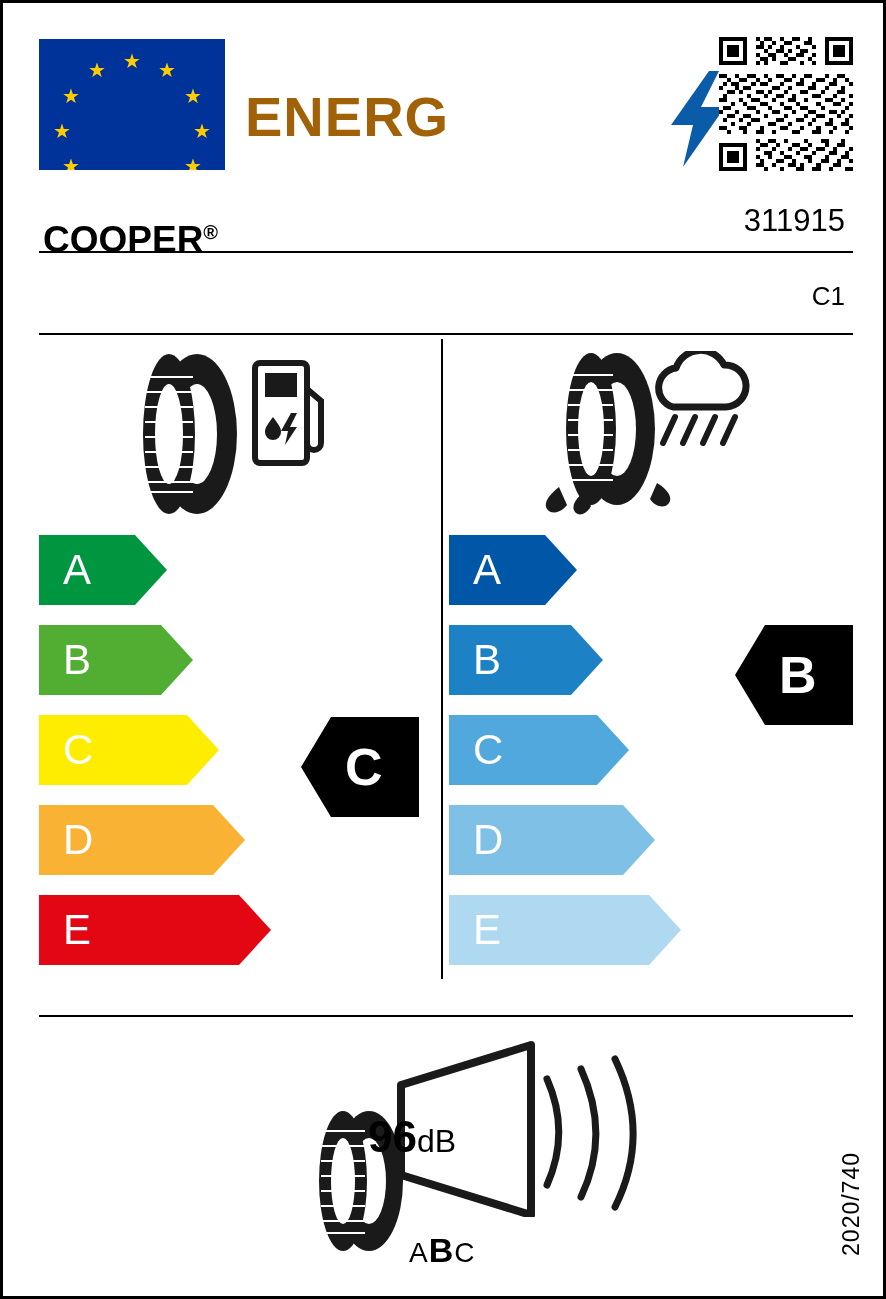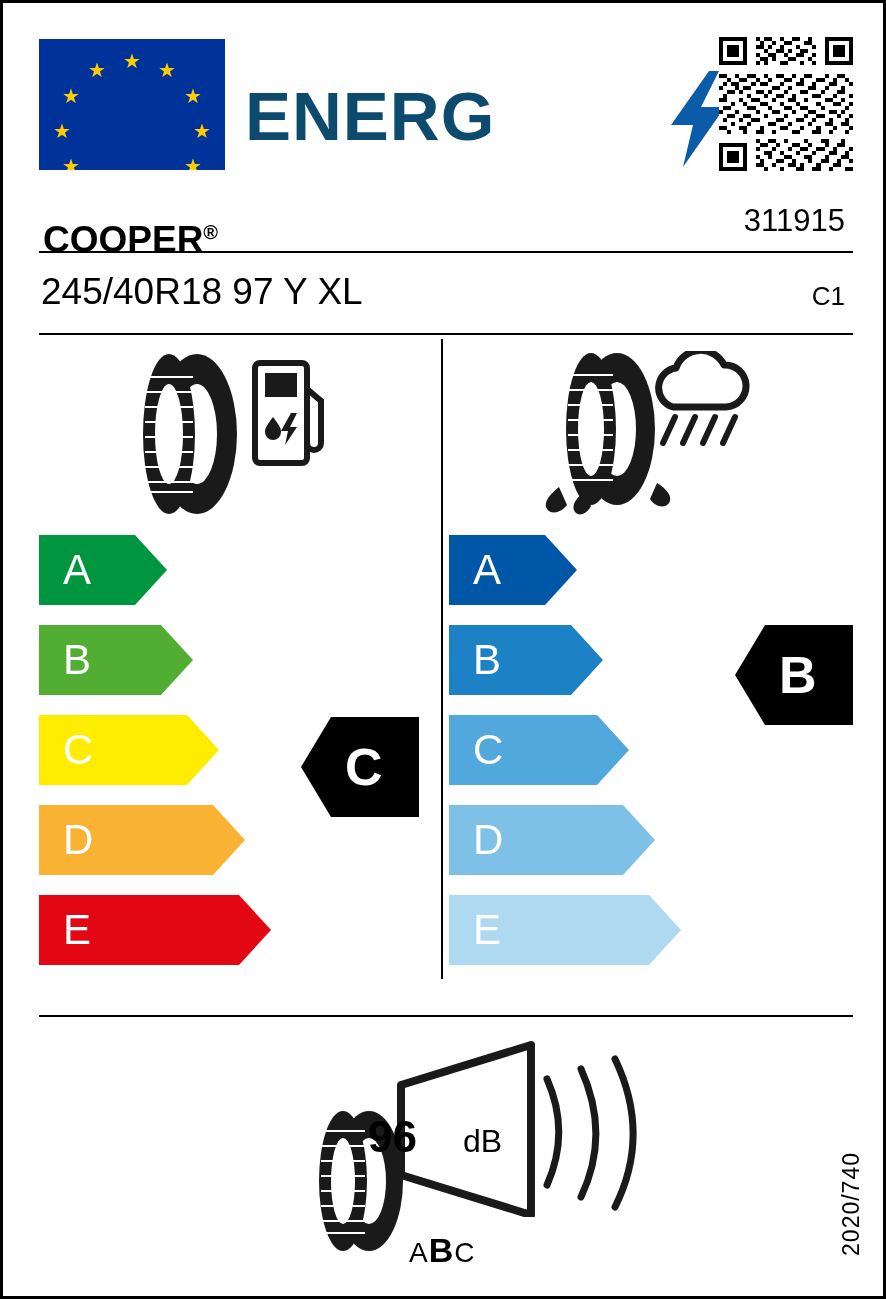--- a/index.html
+++ b/index.html
@@ -44,24 +44,24 @@
     font-size: 20px;
     line-height: 20px;
     width: 20px;
     height: 20px;
     text-align: center;
   }
   .energy-word {
     position: absolute;
     left: 206px;
     top: 38px;
-    font-size: 69px;
+    font-size: 56px;
     font-weight: bold;
     letter-spacing: 1px;
-    color: #0c4a6e;
+    color: #a16207;
     line-height: 84px;
     font-family: "Liberation Sans", sans-serif;
   }
   .energy-bolt {
     position: absolute;
     left: 630px;
     top: 34px;
     width: 58px;
     height: 96px;
   }
@@ -213,21 +213,20 @@
     position: absolute;
     left: 365px;
     top: 1112px;
     font-size: 44px;
     font-weight: bold;
     line-height: 44px;
   }
   .noise-db .unit {
     font-size: 32px;
     font-weight: normal;
-    margin-left: 46px;
   }
   .noise-classes {
     position: absolute;
     left: 406px;
     top: 1228px;
     font-size: 28px;
     letter-spacing: 1px;
   }
   .noise-classes b { font-size: 34px; }
 
@@ -484,21 +483,20 @@
           <rect x="31" y="32" width="2" height="1"></rect>
       </g>
     </svg>
   </div>
 
   <div class="brand">
     <span>COOPER</span><sup>®</sup>
   </div>
   <div class="code">311915</div>
   <div class="rule-top"></div>
-  <div class="tyre-size">245/40R18 97 Y XL</div>
   <div class="class-c1">C1</div>
 
   <div class="rule-mid"></div>
   <div class="divider-v"></div>
   <div class="rule-bot"></div>
 
   <div class="panel left">
     <div class="pictos">
 
       <svg width="130" height="175" viewBox="0 0 130 175" style="position:absolute;left:90px;top:8px;">

